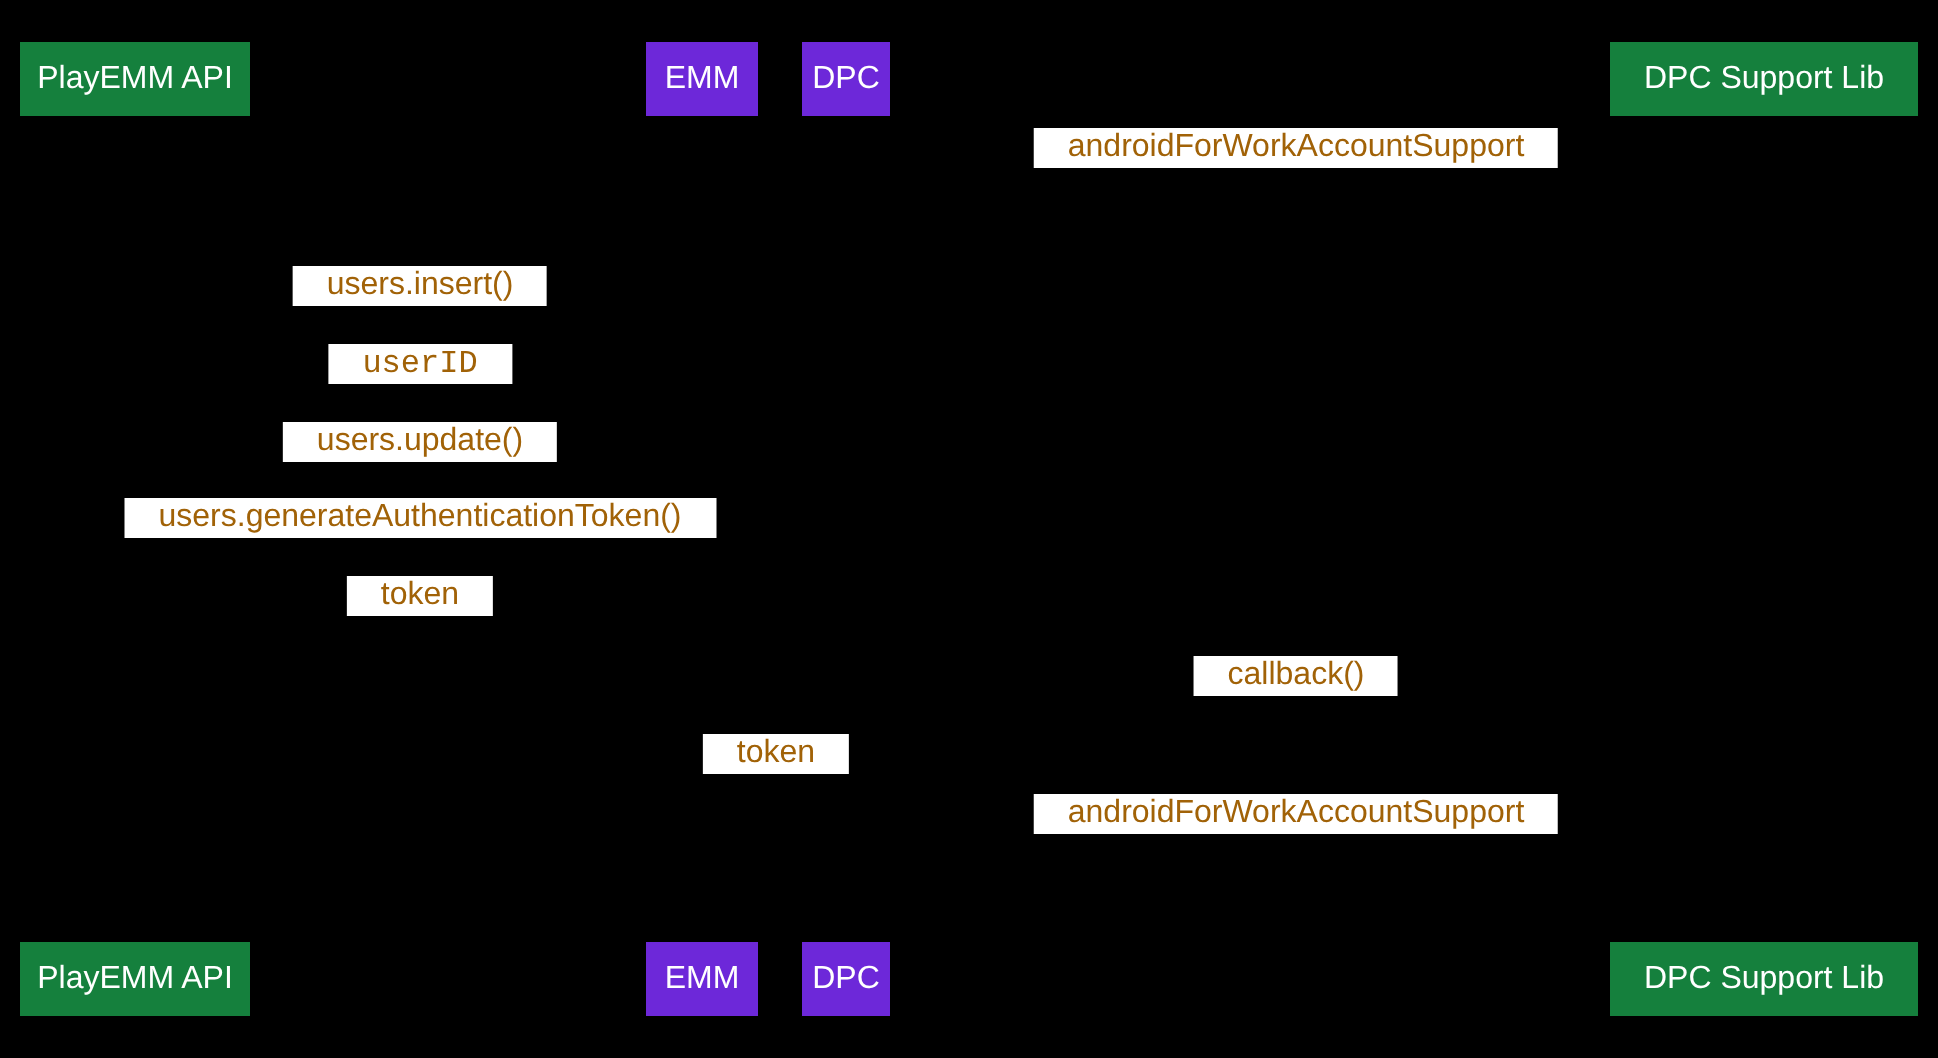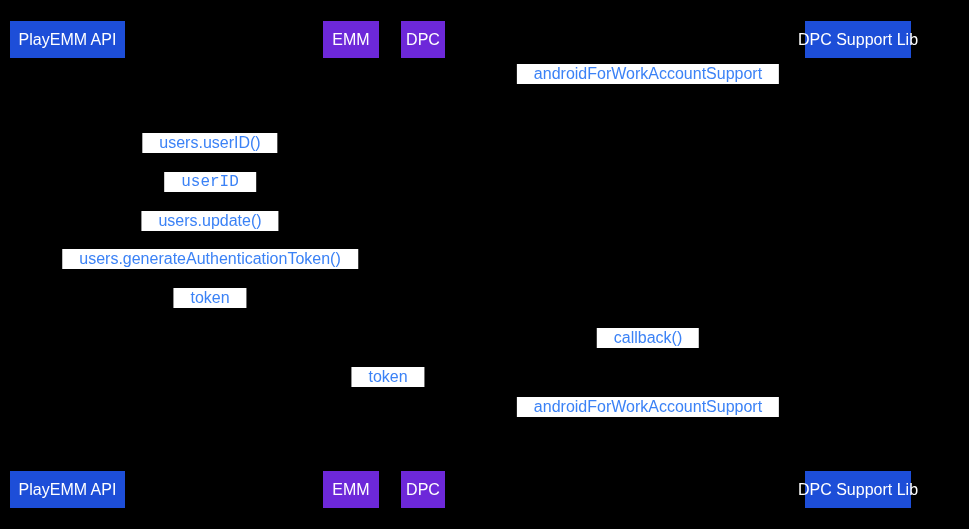--- a/index.html
+++ b/index.html
@@ -19,34 +19,34 @@
   .actor {
     position: absolute;
     height: 37px;
     display: flex;
     align-items: center;
     justify-content: center;
     color: #ffffff;
     font-size: 16px;
     white-space: nowrap;
   }
-  .actor.green { background: #1d4ed8; }
+  .actor.green { background: #15803d; }
   .actor.blue  { background: #6d28d9; }
   .top    { top: 21px; }
   .bottom { top: 471px; }
   .a-playemm { left: 10px;  width: 115px; }
   .a-emm     { left: 323px; width: 56px;  }
   .a-dpc     { left: 401px; width: 44px;  }
-  .a-dpclib  { left: 805px; width: 106px; }
+  .a-dpclib  { left: 805px; width: 154px; }
   
   .msg {
     position: absolute;
     transform: translateX(-50%);
     background: #ffffff;
-    color: #3b82f6;
+    color: #a16207;
     font-size: 16px;
     line-height: 20px;
     text-align: right;
     white-space: nowrap;
     padding: 0 17px;
   }
   .msg .line { display: block; }
   .m1 { left: 648px; top: 64px;  }
   .m2 { left: 210px; top: 133px; }
   .m3 { left: 210px; top: 172px; font-family: Liberation Mono, monospace; }
@@ -72,21 +72,21 @@
     <span>DPC</span>
   </div>
   <div class="actor green a-dpclib top">
     <span>DPC Support Lib</span>
   </div>
 
   <div class="msg m1">
     <span class="line">androidForWorkAccountSupport</span>
   </div>
 
-  <div class="msg m2">users.userID()</div>
+  <div class="msg m2">users.insert()</div>
 
   <div class="msg m3">userID</div>
 
   <div class="msg m4">users.update()</div>
 
   <div class="msg m5">users.generateAuthenticationToken()</div>
 
   <div class="msg m6">token</div>
 
   <div class="msg m7">callback()</div>

